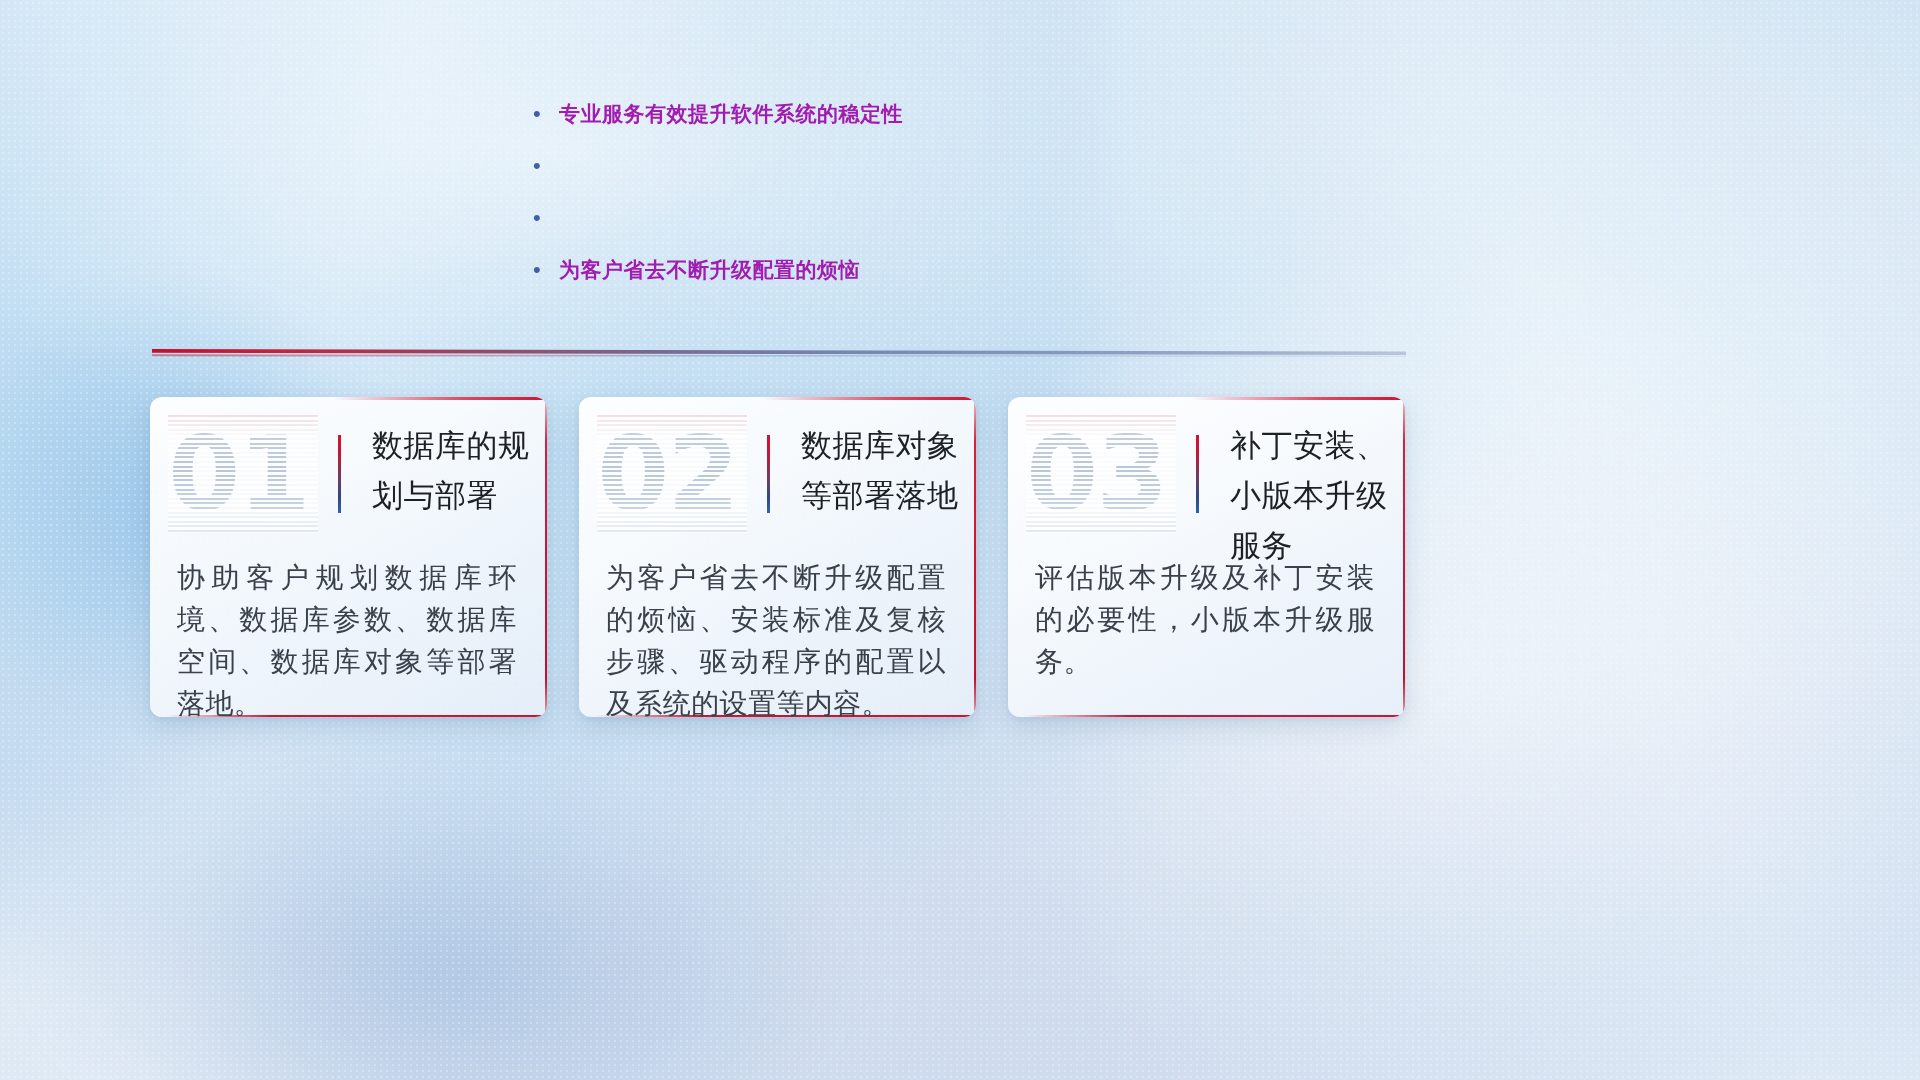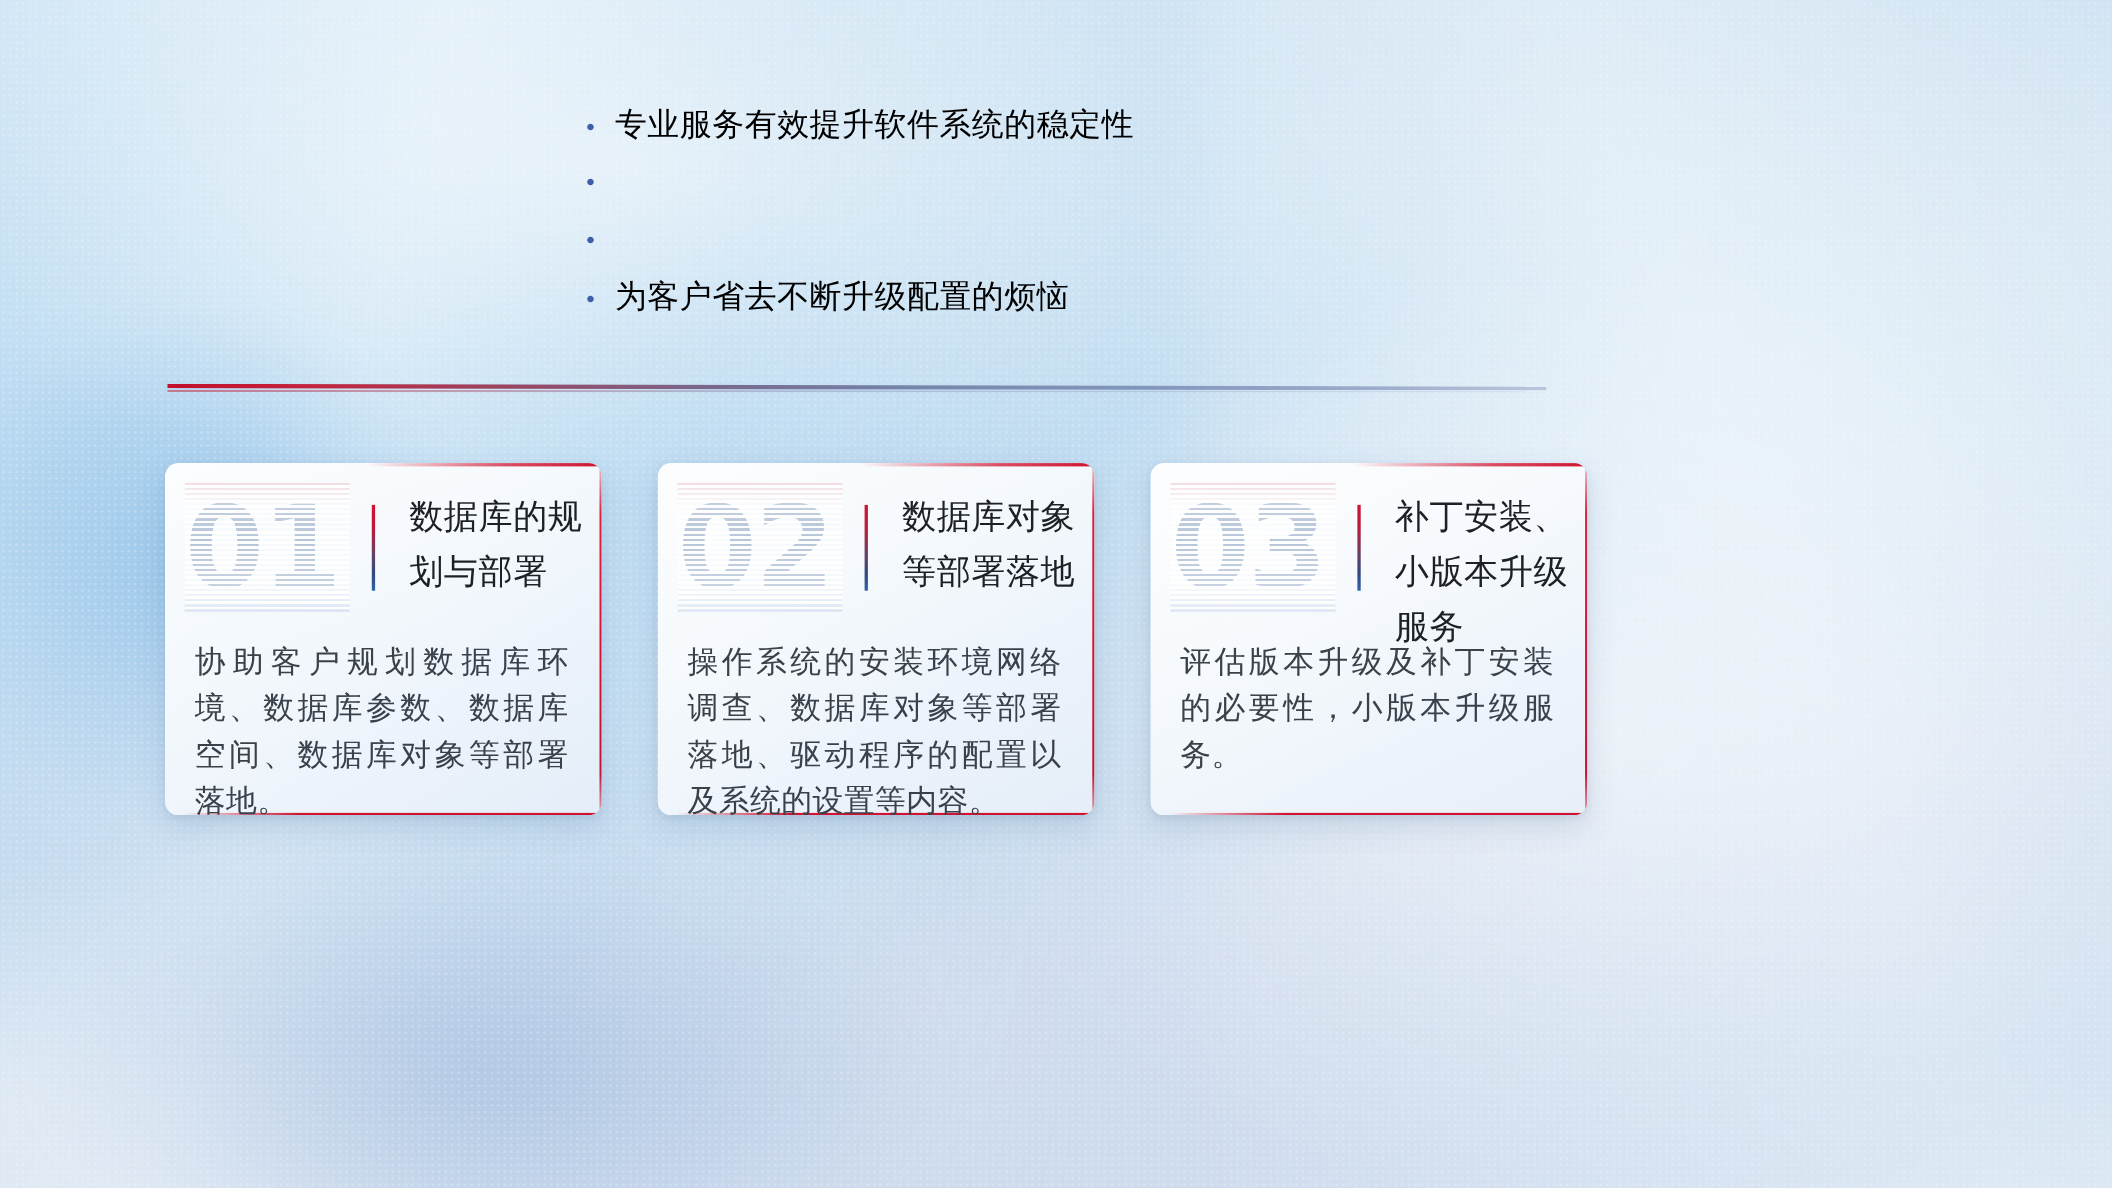--- a/index.html
+++ b/index.html
@@ -62,22 +62,22 @@
   .bullet-row{
     display:flex; align-items:baseline;
     height:52px;
   }
   .bullet-dot{
     width:26px; flex:0 0 26px;
     color:#3f5fa8; font-size:22px; line-height:52px;
     text-align:left;
   }
   .bullet-text{
-    font-size:29px; font-weight:400; letter-spacing:.5px;
-    color:#000000;
+    font-size:21px; font-weight:700; letter-spacing:.5px;
+    color:#a21caf;
     line-height:52px;
     white-space:nowrap;
   }
 
   
   #hrule{
     position:absolute; left:152px; top:349px; width:1254px; height:9px;
   }
   #hrule .thick{
     position:absolute; left:0; top:0; width:100%; height:6px;
@@ -85,22 +85,22 @@
     clip-path:polygon(0 0, 100% 42%, 100% 100%, 0 64%);
   }
   #hrule .thin{
     position:absolute; left:0; top:5px; width:100%; height:3px;
     background:linear-gradient(90deg, rgba(200,40,60,.55) 0%, rgba(130,140,180,.45) 45%, rgba(185,198,221,.35) 100%);
     clip-path:polygon(0 10%, 100% 55%, 100% 100%, 0 78%);
   }
 
   
   #cards{
-    position:absolute; left:150px; top:421px;
-    display:flex; gap:51px;
+    position:absolute; left:150px; top:397px;
+    display:flex; gap:32px;
   }
   .card{
     position:relative;
     width:397px; height:320px;
     border-radius:12px;
     background:
       linear-gradient(150deg, rgba(255,255,255,.96) 0%, rgba(250,252,254,.93) 35%, rgba(238,244,251,.92) 72%, rgba(231,239,249,.92) 100%);
     box-shadow:0 10px 26px rgba(72,104,150,.17), 0 2px 6px rgba(72,104,150,.10);
     overflow:hidden;
   }
@@ -229,21 +229,21 @@
     <div class="card-accent-top"></div>
     <div class="card-head">
       <div class="num-wrap">
         <div class="num">02</div>
         <div class="num-tint"></div>
         <div class="num-stripes"></div>
       </div>
       <div class="divider"></div>
       <div class="card-title">数据库对象等部署落地</div>
     </div>
-    <div class="card-body">操作系统的安装环境网络调查、数据库对象等部署落地、驱动程序的配置以及系统的设置等内容。</div>
+    <div class="card-body">为客户省去不断升级配置的烦恼、安装标准及复核步骤、驱动程序的配置以及系统的设置等内容。</div>
   </div>
 
   <div class="card">
     <div class="card-accent"></div>
     <div class="card-accent-bot"></div>
     <div class="card-accent-top"></div>
     <div class="card-head">
       <div class="num-wrap">
         <div class="num">03</div>
         <div class="num-tint"></div>

